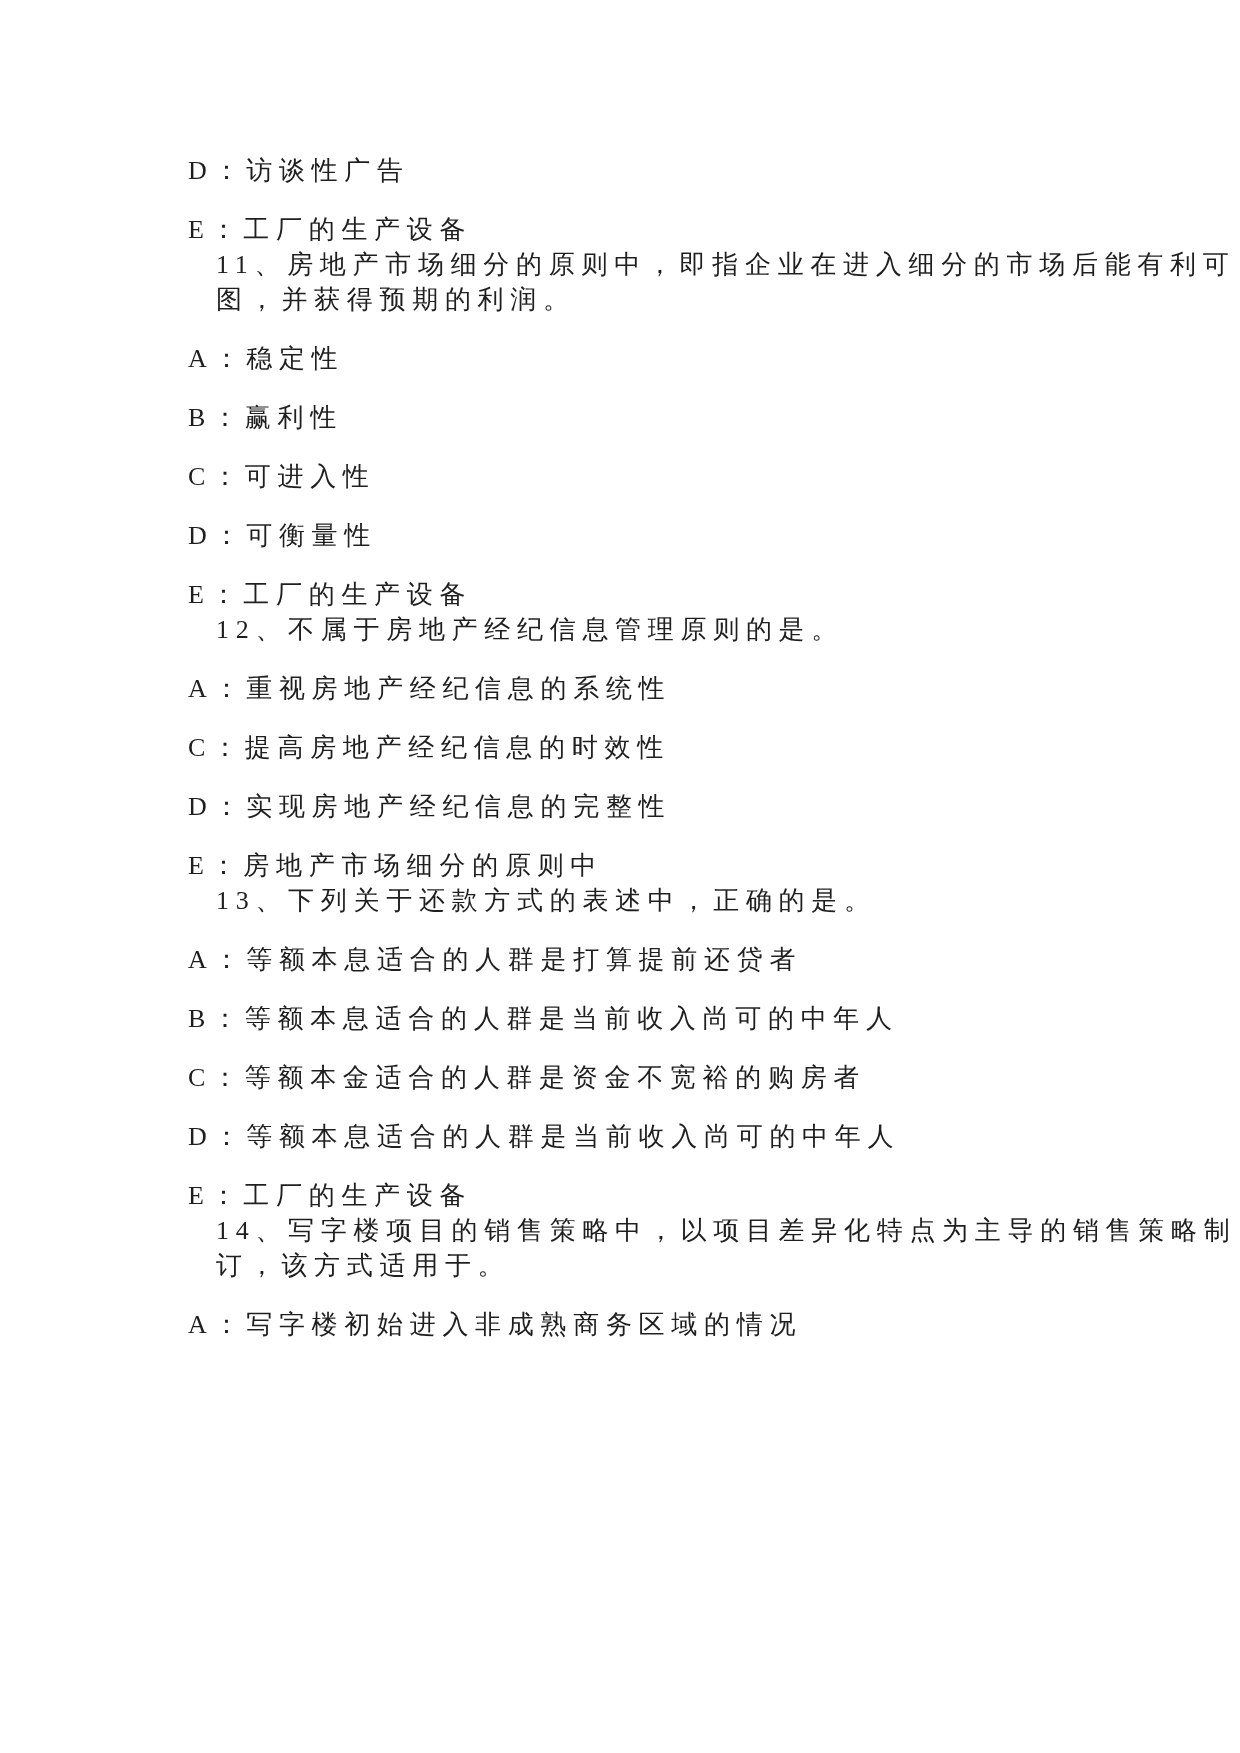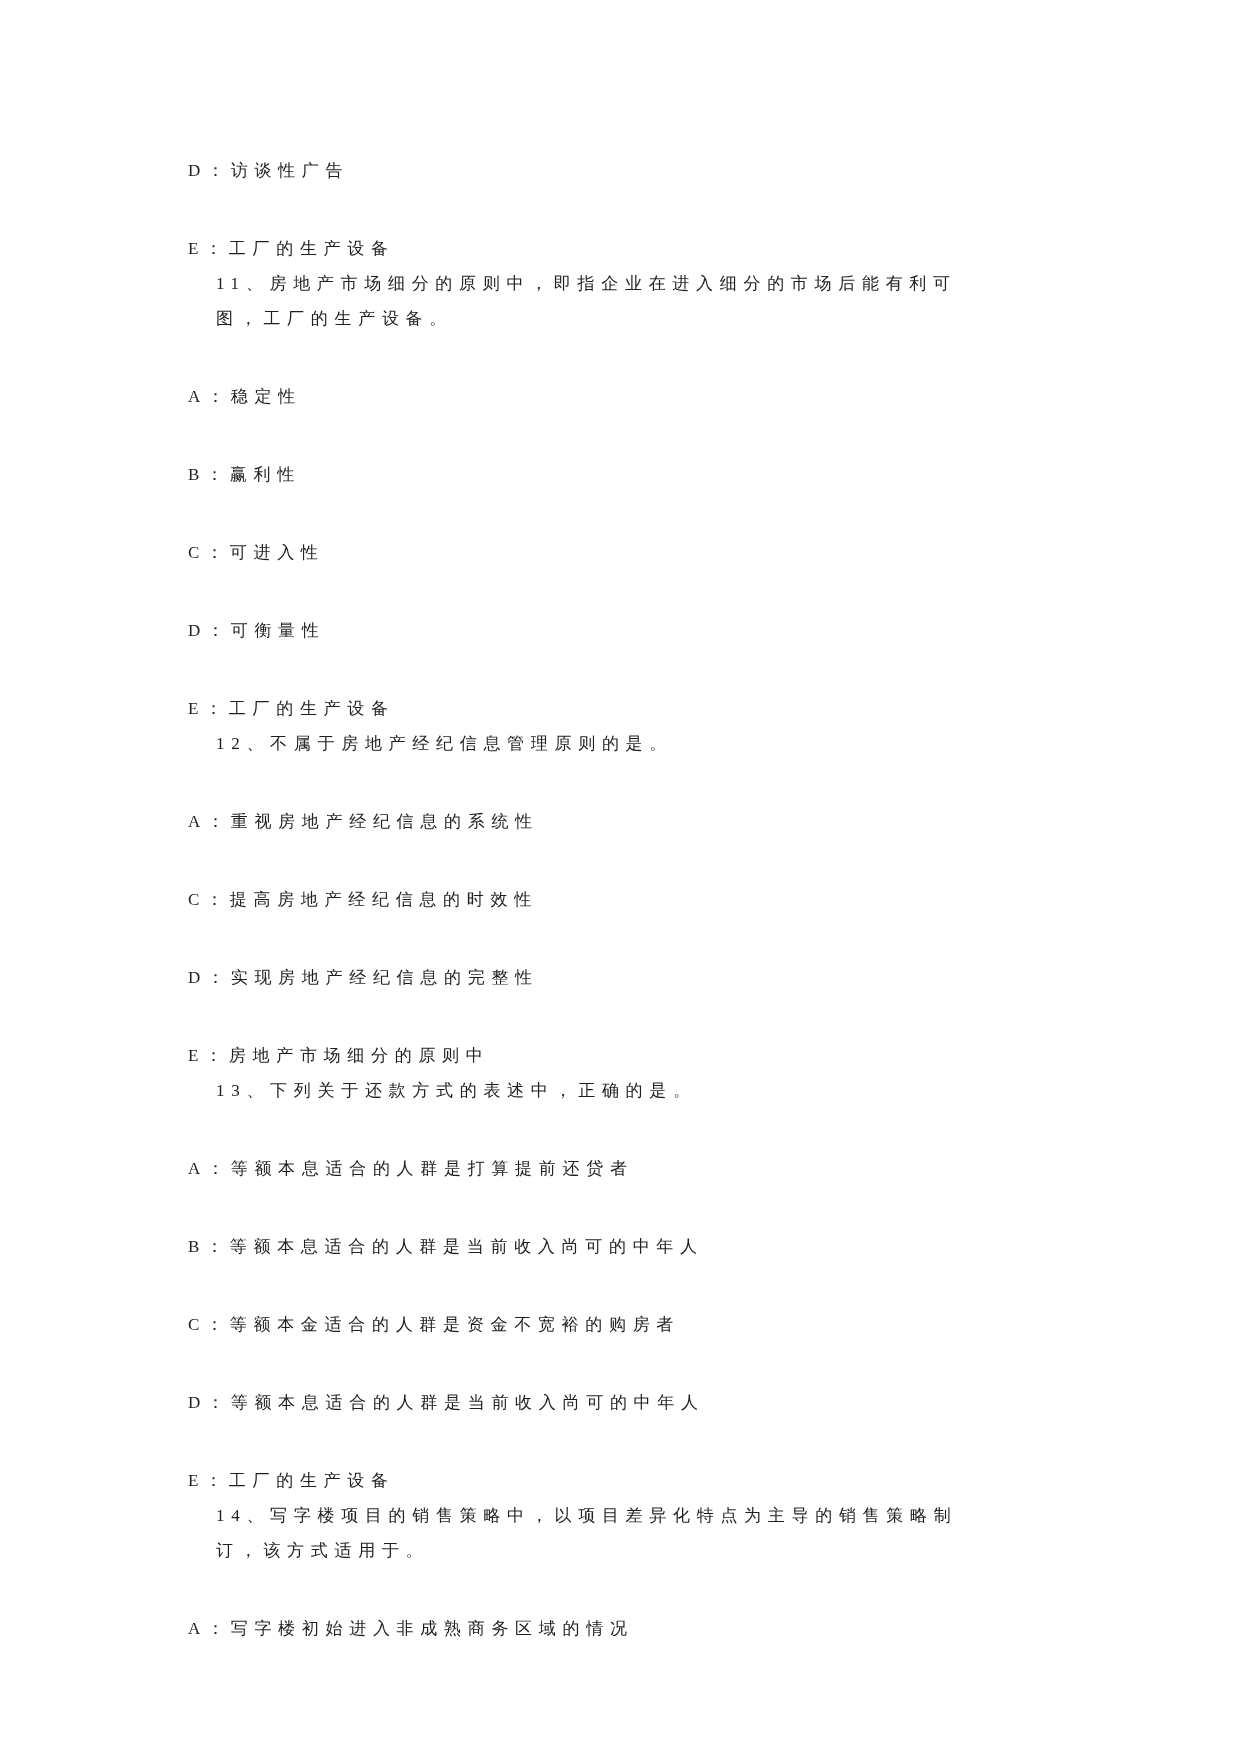--- a/index.html
+++ b/index.html
@@ -12,25 +12,25 @@
   }
   .page {
     position: absolute;
     top: 0; left: 0;
     width: 1240px;
     height: 1753px;
     background: #ffffff;
     padding: 153px 70px 0 188px;
   }
   .block {
-    font-size: 17px;
+    font-size: 26px;
     line-height: 35px;
     letter-spacing: 6.7px;
   }
-  .block.option { margin-top: 43px; }
+  .block.option { margin-top: 24px; }
   .block.question { margin-top: 0; margin-left: 28px; }
   .page .block:first-child { margin-top: 0; }
   .line {
     height: 35px;
     white-space: nowrap;
   }
 </style>
 </head>
 <body>
 
@@ -39,21 +39,21 @@
   <div class="block option">
     <div class="line">D：访谈性广告</div>
   </div>
 
   <div class="block option">
     <div class="line">E：工厂的生产设备</div>
   </div>
 
   <div class="block question">
     <div class="line">11、房地产市场细分的原则中，即指企业在进入细分的市场后能有利可</div>
-    <div class="line">图，工厂的生产设备。</div>
+    <div class="line">图，并获得预期的利润。</div>
   </div>
 
   <div class="block option">
     <div class="line">A：稳定性</div>
   </div>
 
   <div class="block option">
     <div class="line">B：赢利性</div>
   </div>
 

